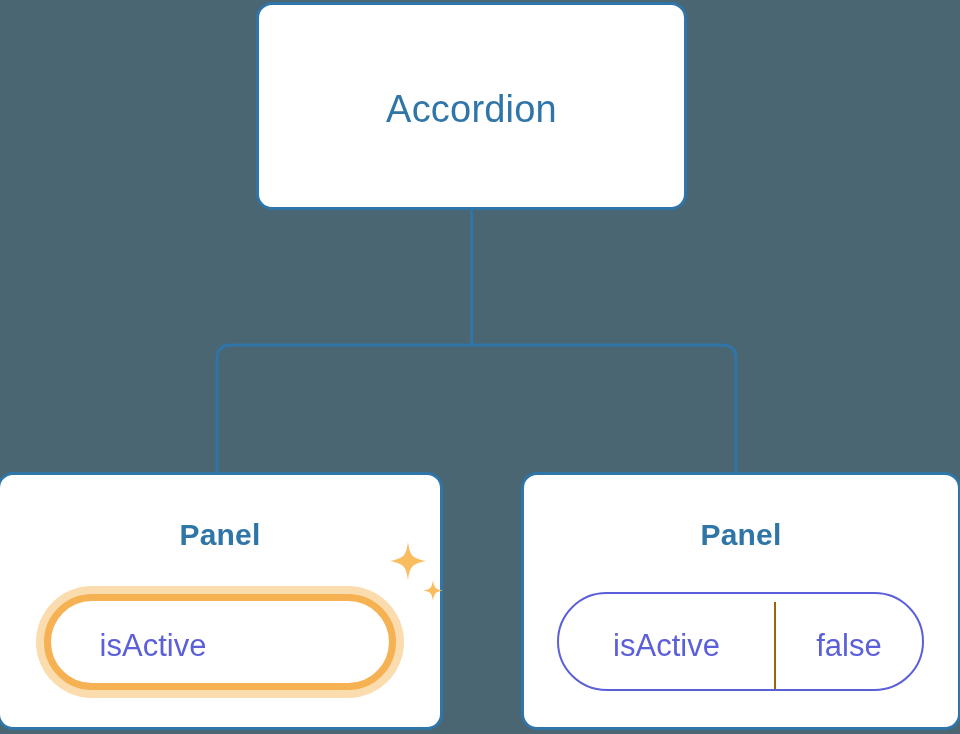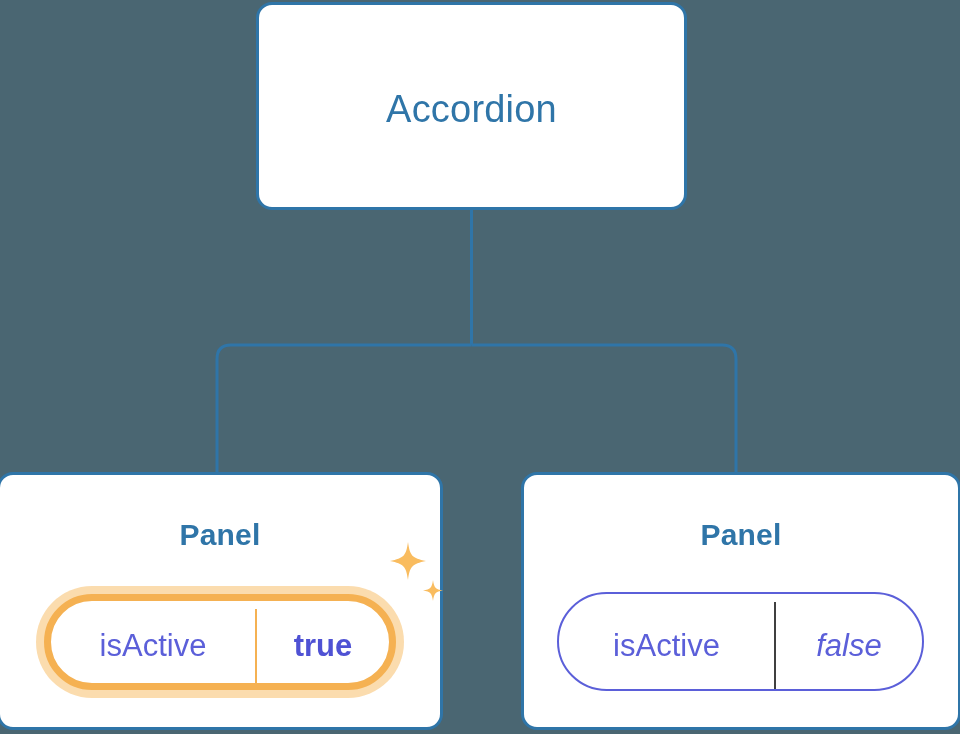--- a/index.html
+++ b/index.html
@@ -109,22 +109,21 @@
     border: 2px solid #5b5fd9;
     border-radius: 999px;
   }
   .chip-plain .chip-key,
   .chip-plain .chip-val {
     color: #5b5fd9;
     font-size: 31px;
     font-weight: 400;
   }
   .chip-plain .chip-val {
-    border-left: 2px solid #404040;
-    font-style: italic;
+    border-left: 2px solid #a16207;
   }
 
   
   .chip-active {
     border: 7px solid #f5b152;
     border-radius: 999px;
     box-shadow: 0 0 0 8px #fbdcae;
   }
   .chip-active .chip-key {
     color: #5b5fd9;
@@ -185,21 +184,20 @@
   <div class="card" id="root-card">
     <div class="card-title">Accordion</div>
   </div>
 
   <div class="card panel-card" id="panel-left-card">
     <div class="card-title">Panel</div>
   </div>
 
   <div class="chip chip-active" id="chip-left">
     <div class="chip-key">isActive</div>
-    <div class="chip-val">true</div>
   </div>
 
   <svg id="sparkles" viewBox="0 0 68 72" xmlns="http://www.w3.org/2000/svg">
     <path d="M 26 2 C 28 16 30 18 44 21 C 30 24 28 26 26 40 C 24 26 22 24 8 21 C 22 18 24 16 26 2 Z" fill="#f9bc5f"></path>
     <path d="M 51 40 C 52.2 48 53.4 49.2 61 50.5 C 53.4 51.8 52.2 53 51 61 C 49.8 53 48.6 51.8 41 50.5 C 48.6 49.2 49.8 48 51 40 Z" fill="#f9bc5f"></path>
   </svg>
 
   <div class="card panel-card" id="panel-right-card">
     <div class="card-title">Panel</div>
   </div>

